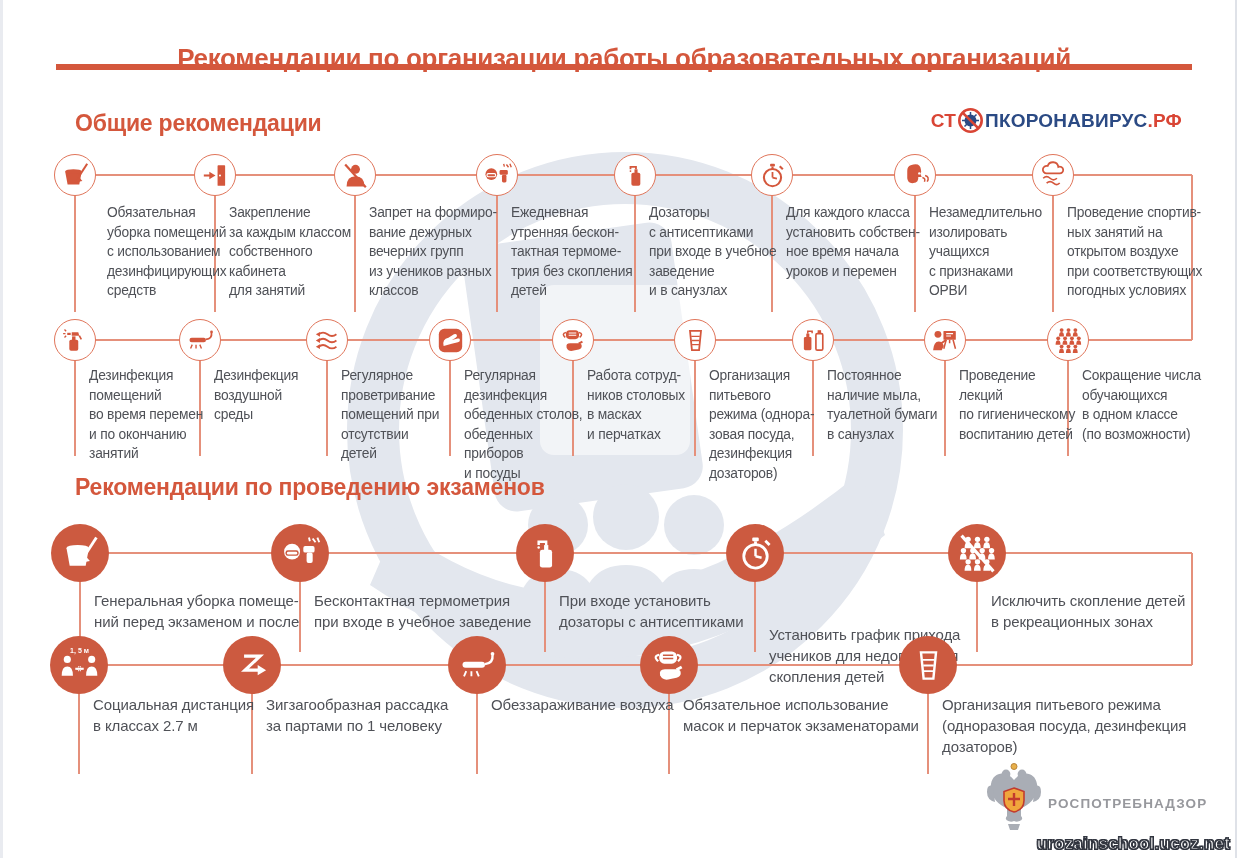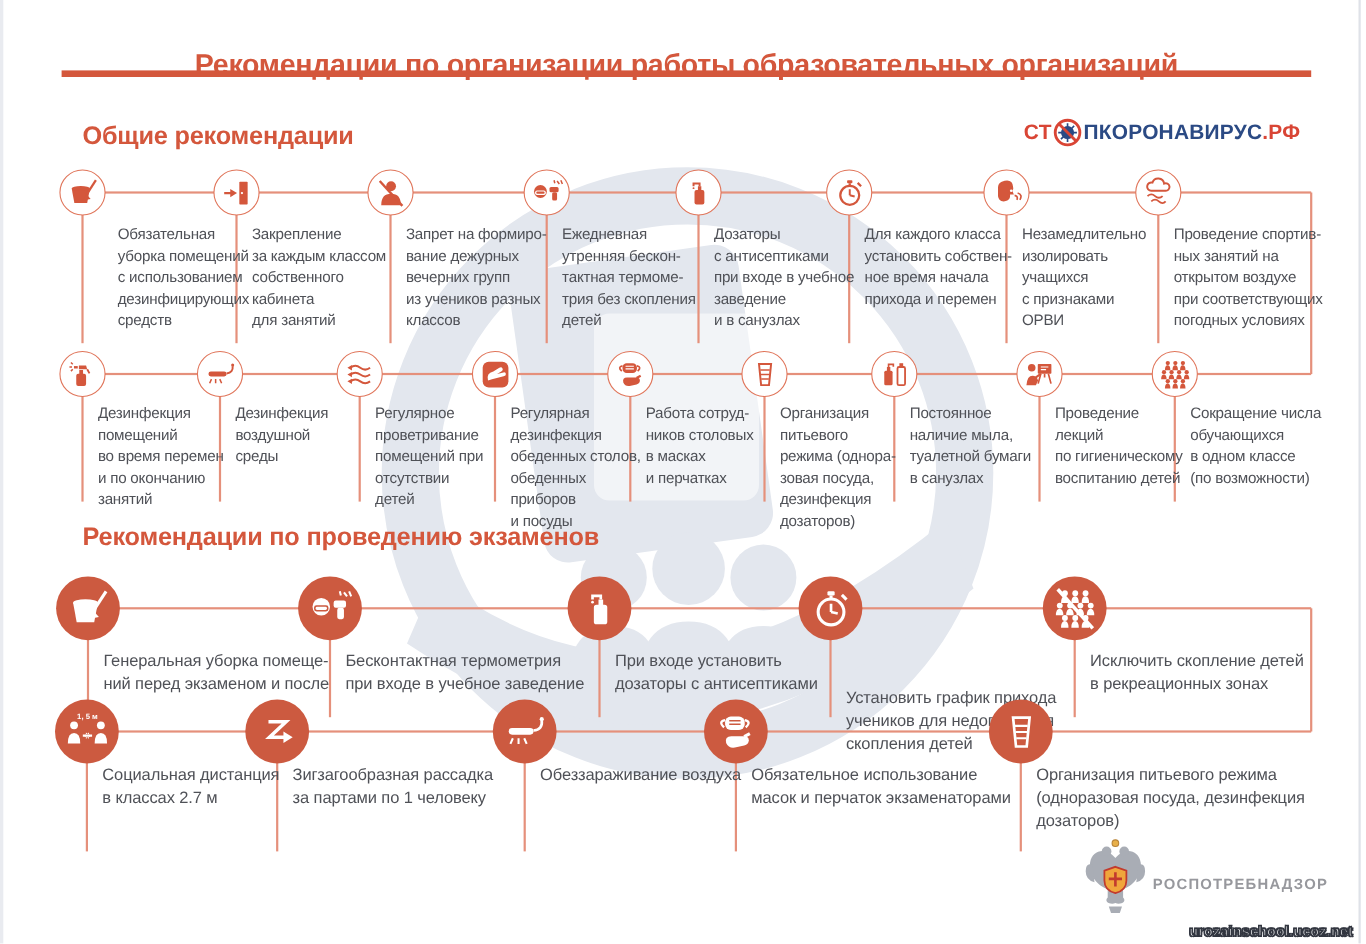--- a/index.html
+++ b/index.html
@@ -35,21 +35,21 @@
   }
   .circle.filled{background:var(--fillc);border:none;color:#fff;--cut:var(--fillc);}
   .itxt{
     position:absolute;z-index:2;white-space:pre;color:var(--txt);
     font-size:13.8px;line-height:19.5px;letter-spacing:-.2px;
   }
   .itxt.big{font-size:15px;line-height:21px;letter-spacing:-.1px;}
   .footer-logo{position:absolute;left:985px;top:762px;z-index:2;}
   .agency{position:absolute;left:1048px;top:796px;z-index:2;font-size:13.5px;font-weight:bold;letter-spacing:1.1px;color:var(--gray);}
   .site-wm{
-    position:absolute;right:12px;bottom:4px;z-index:3;font-size:13px;font-weight:800;font-stretch:condensed;
+    position:absolute;right:12px;bottom:4px;z-index:3;font-size:17px;font-weight:800;font-stretch:condensed;
     color:#fff;-webkit-text-stroke:1.2px #31353f;
     text-shadow:1px 1px 0 #31353f,-1px -1px 0 #31353f,1px -1px 0 #31353f,-1px 1px 0 #31353f;
     letter-spacing:.2px;
   }
 </style>
 </head>
 <body>
 
 <div class="page" style="--accent: #d4573c; --ring: #e0755a; --line: #e5907b; --fillc: #cc5a40; --txt: #4f5157; --navy: #2b4a84; --red: #d94535; --gray: #97989d; --wm: #e3e7ee;">
 
@@ -174,21 +174,21 @@
               <circle cx="24" cy="27" r="12.5" fill="none" stroke="currentColor" stroke-width="3"></circle>
               <path d="M24 27v-8M24 27l6.5 1.5" stroke="currentColor" stroke-width="2.6" fill="none"></path>
               <rect x="20.5" y="7" width="7" height="4" rx="1.2"></rect>
               <rect x="22.5" y="11" width="3" height="4"></rect>
               <path d="M34.5 10.5l4.5 4.5" stroke="currentColor" stroke-width="3" fill="none"></path>
             </svg>
           </div>
           <div class="itxt" style="left: 786px; top: 203px;">Для каждого класса
 установить собствен-
 ное время начала
-прихода и перемен</div>
+уроков и перемен</div>
           <div class="stem" style="left: 914.25px; top: 175px; height: 137px;"></div>
           <div class="circle" style="left: 894px; top: 154px; width: 42px; height: 42px;">
             <svg viewBox="0 0 48 48" width="33" height="33" fill="currentColor">
               <path d="M17 9q14-5 15 7 1 3-1 5l2 5h-5q1 8-7 9t-9-7V17q0-6 5-8z"></path>
               <circle cx="29.5" cy="21" r="1.7" fill="var(--cut)"></circle>
               <path d="M34 27q5 1 3 6M38 24q7 2 3 9" stroke="currentColor" stroke-width="2.2" fill="none"></path>
             </svg>
           </div>
           <div class="itxt" style="left: 929px; top: 203px;">Незамедлительно
 изолировать

